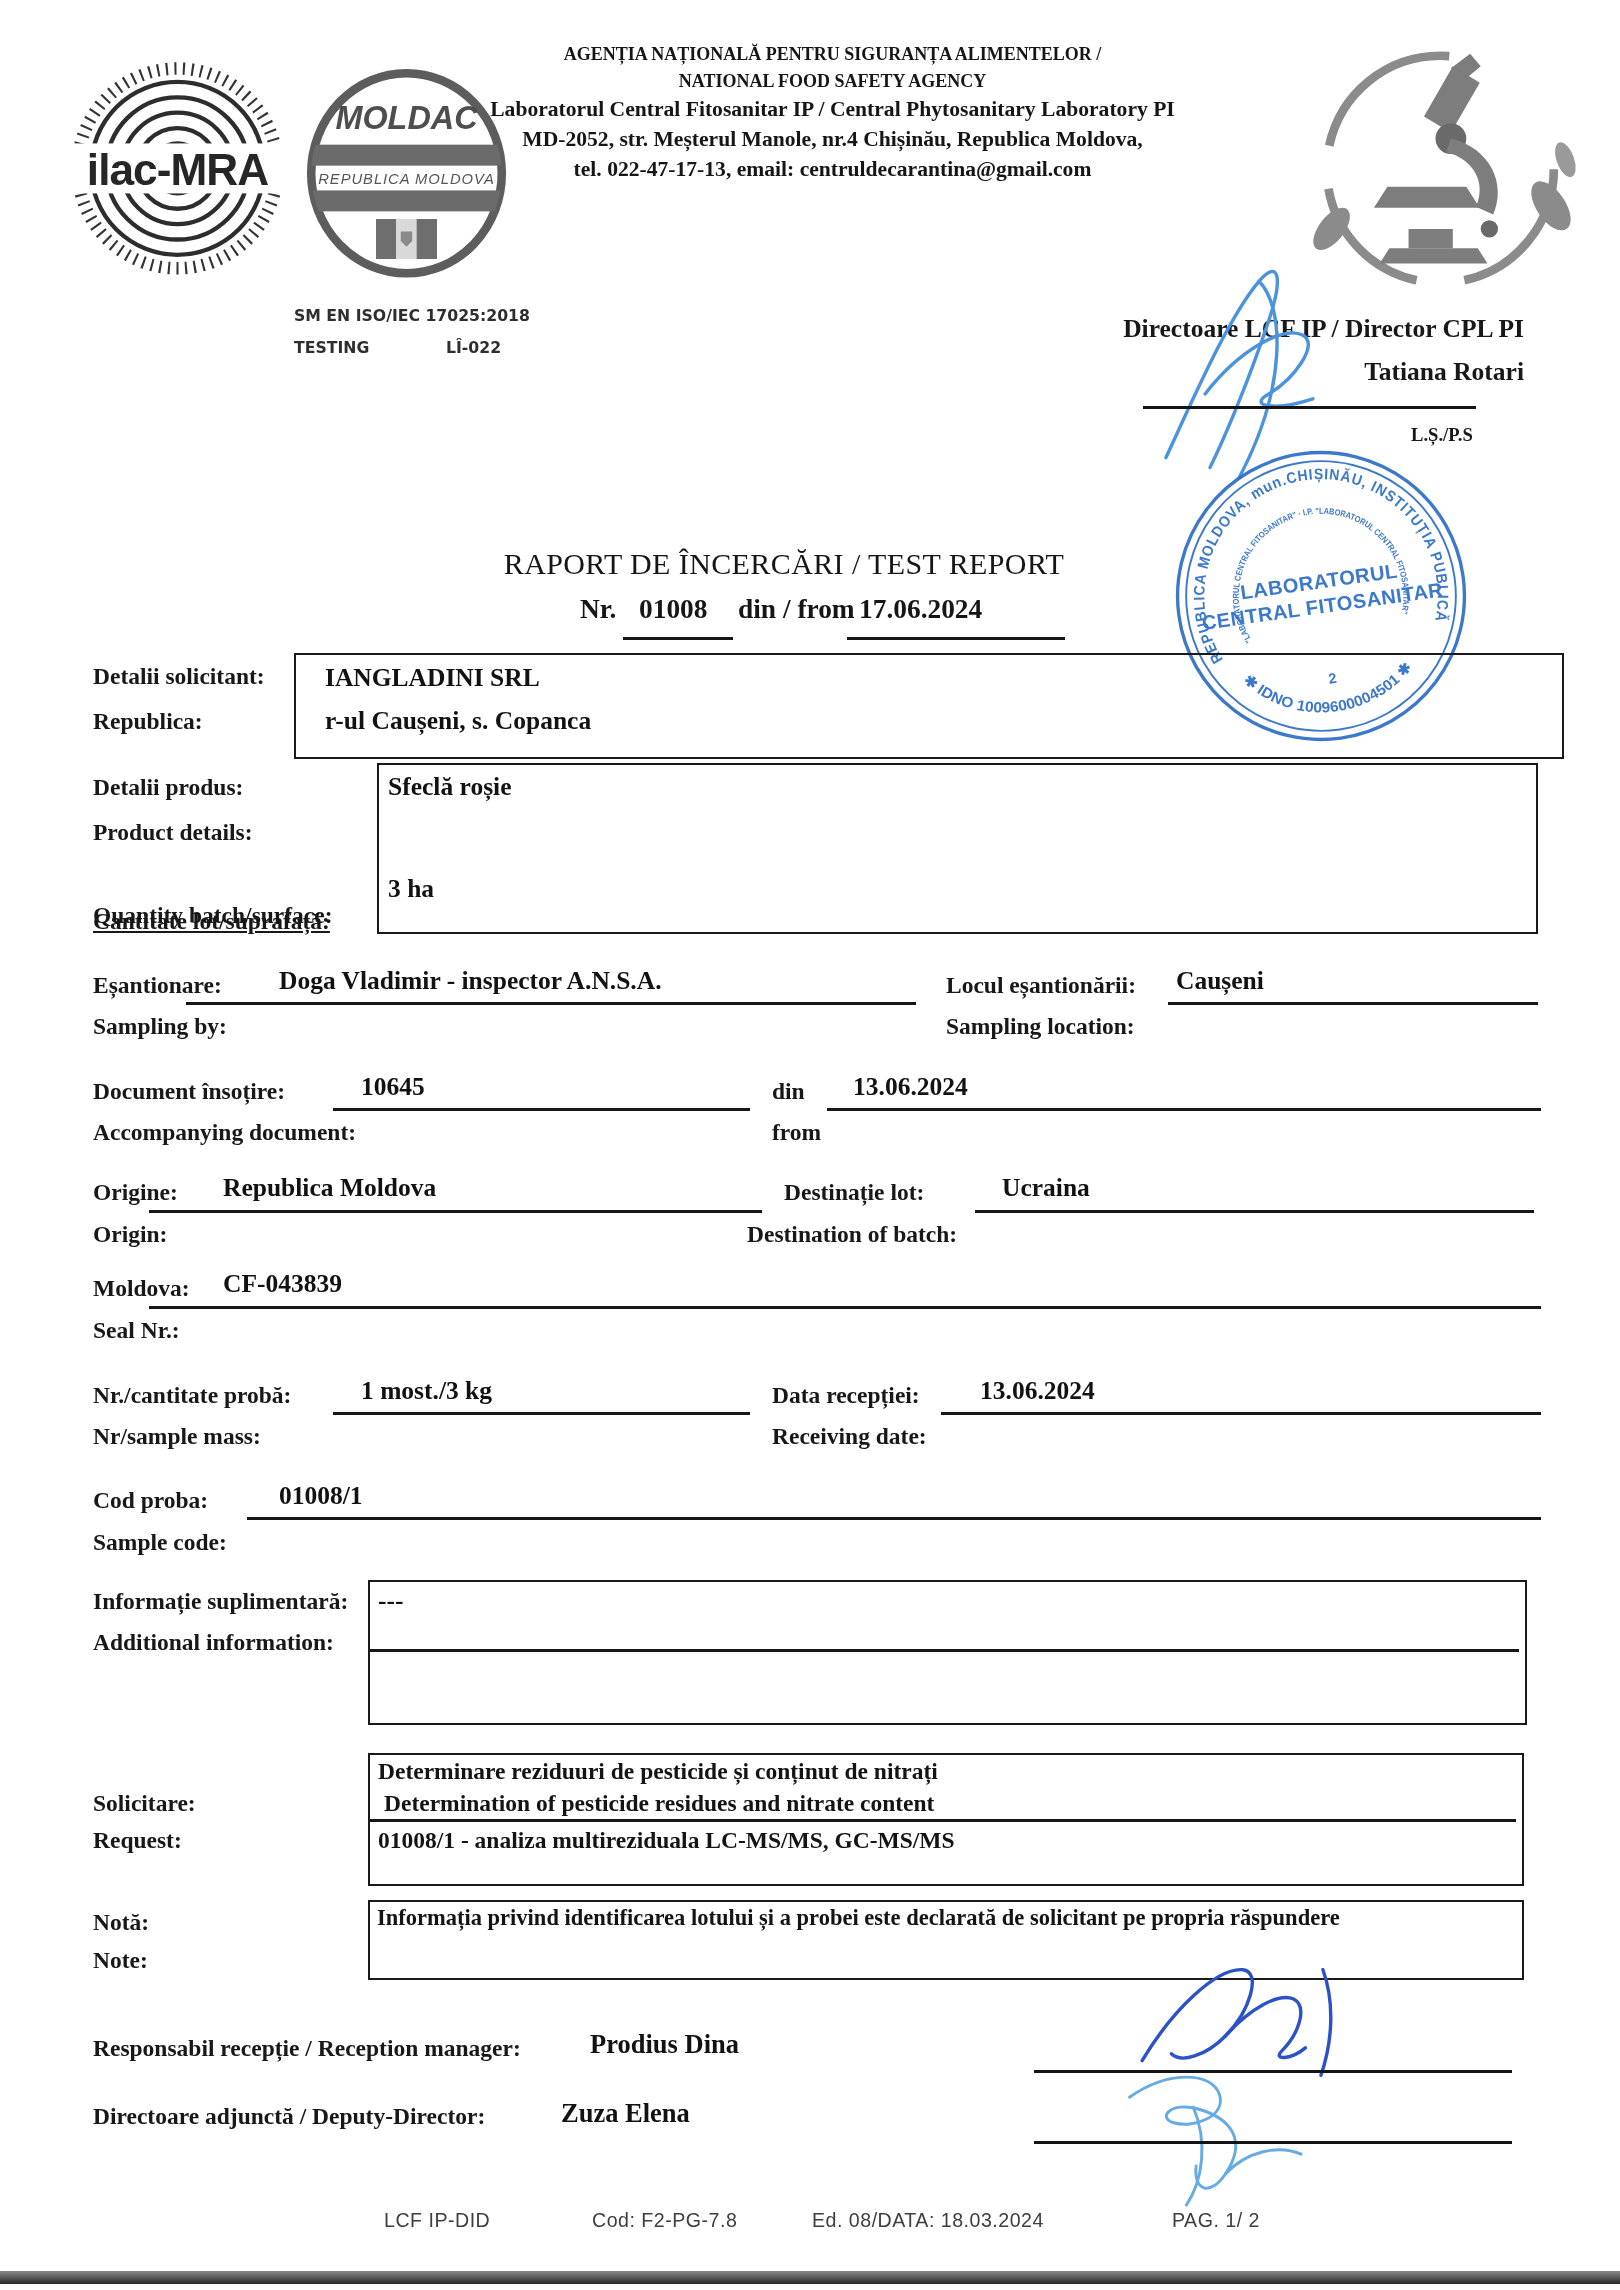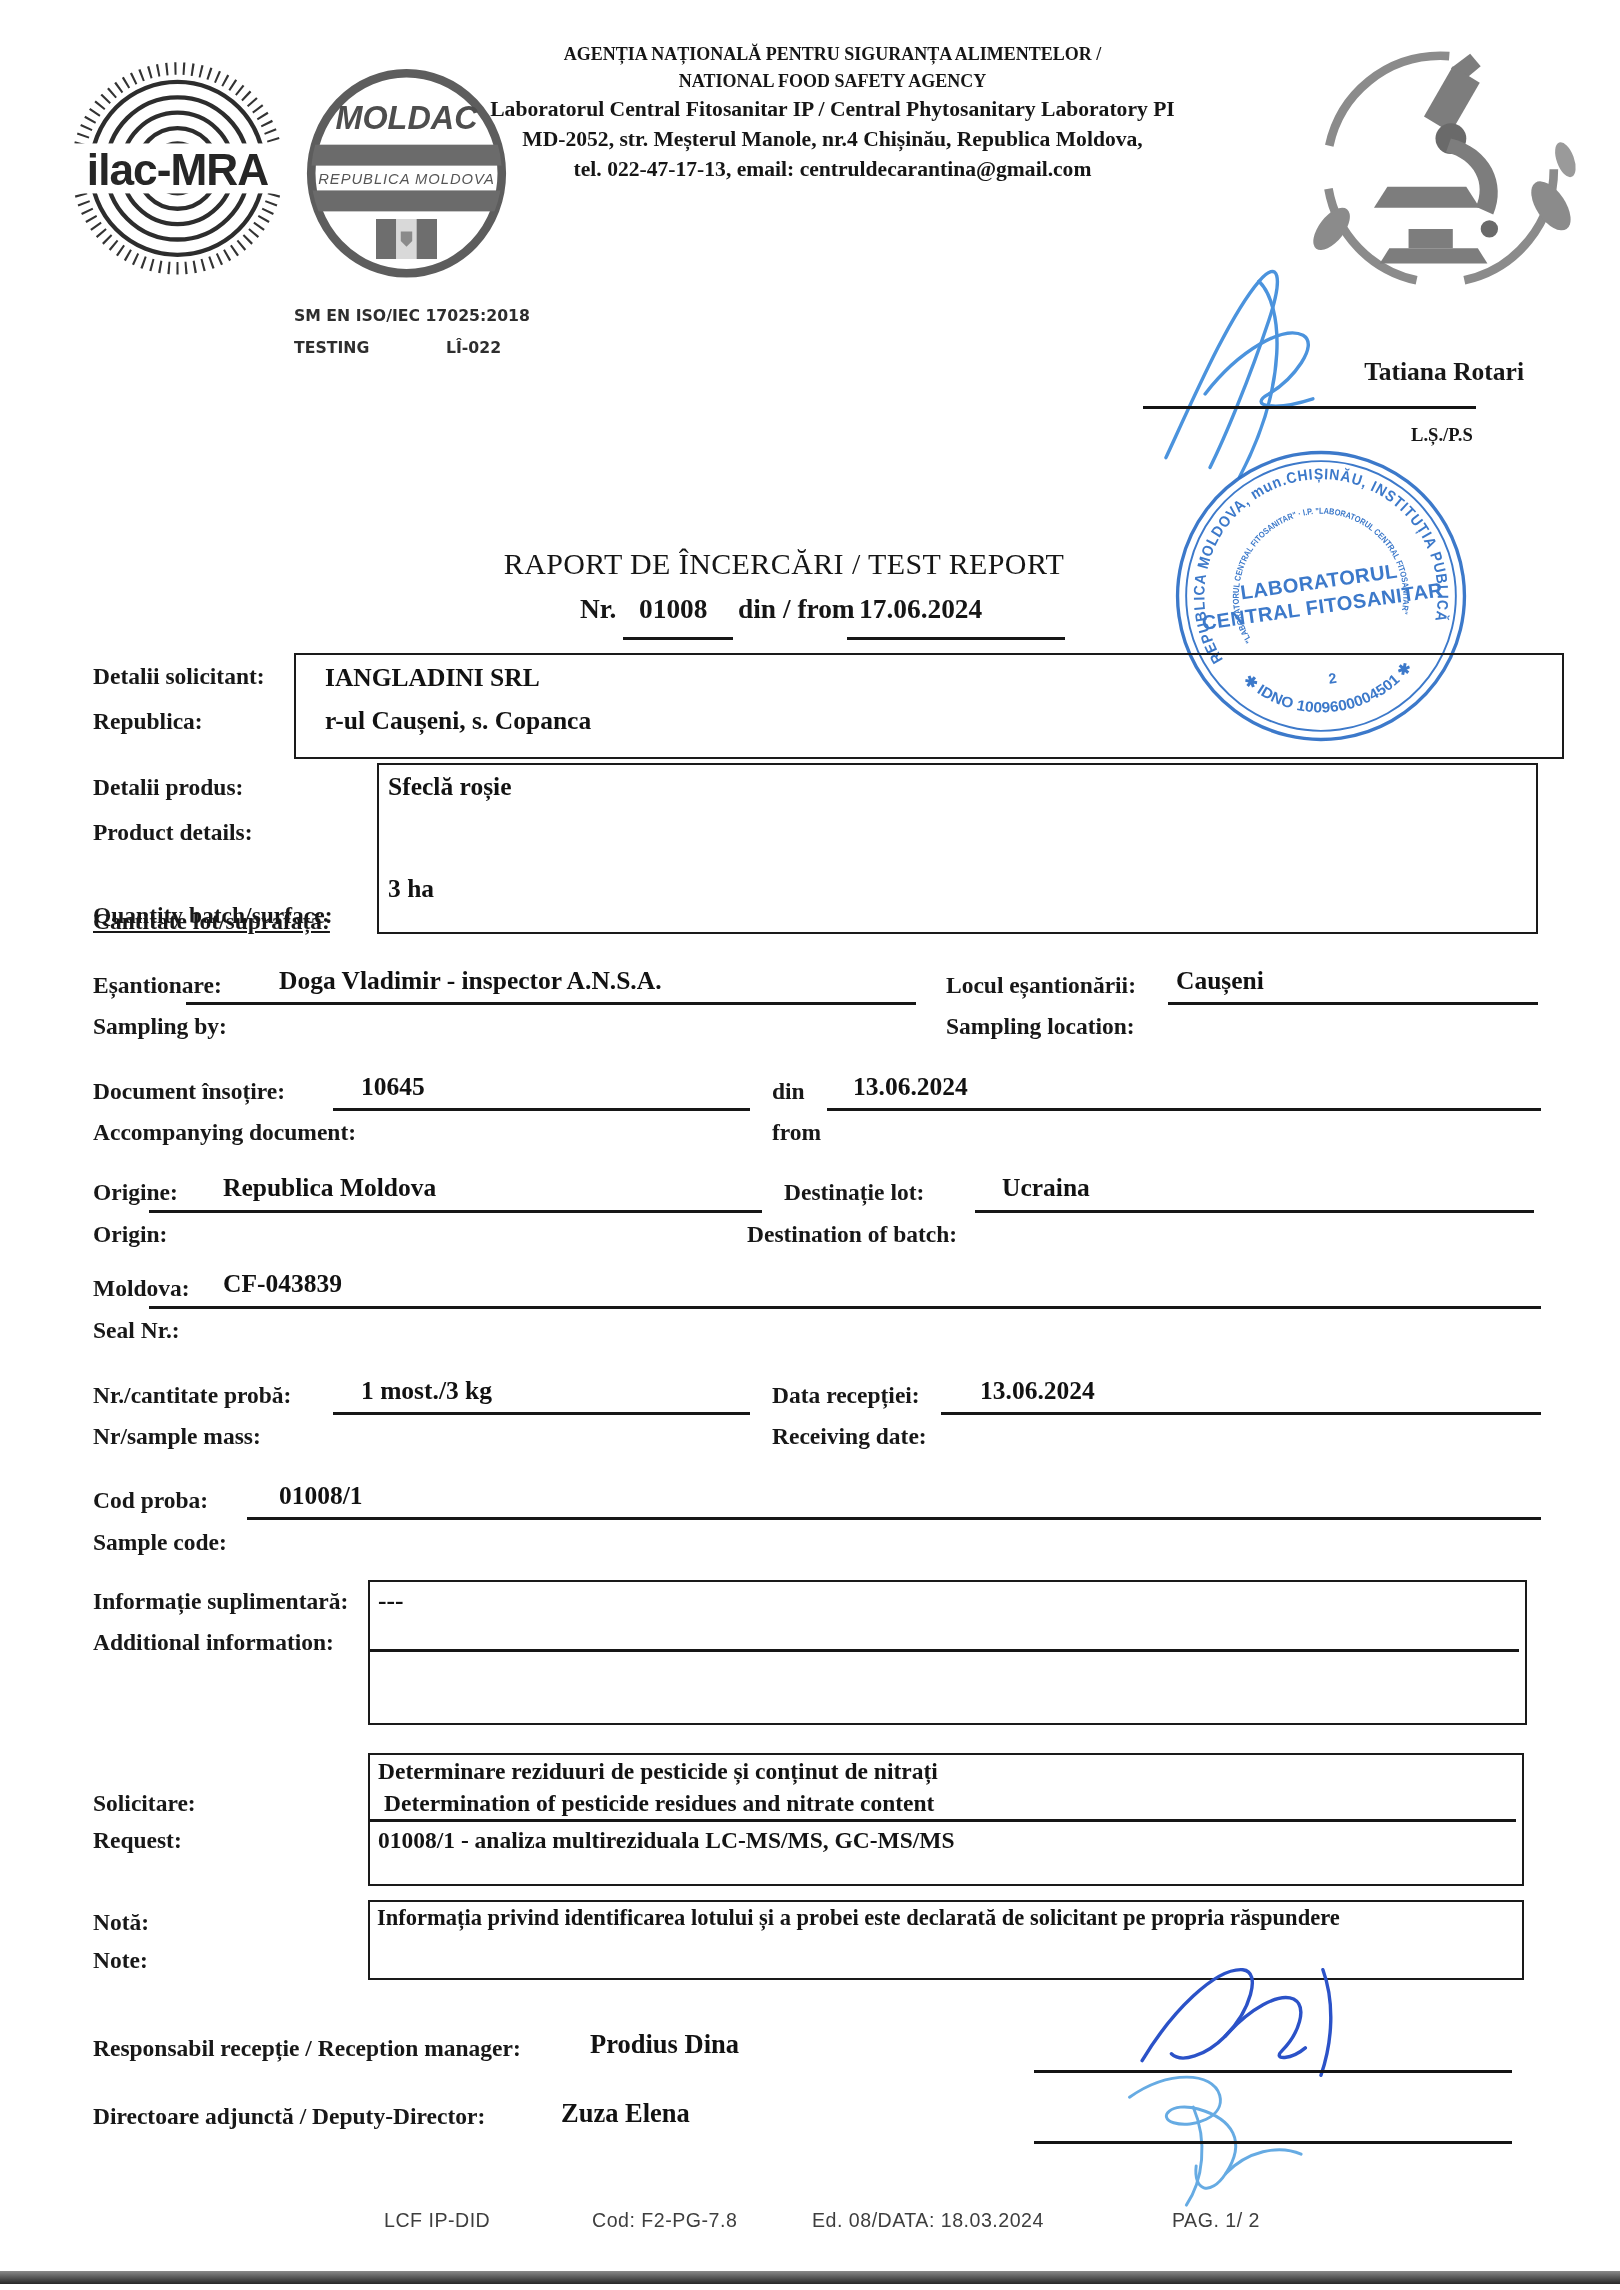--- a/index.html
+++ b/index.html
@@ -79,20 +79,21 @@
       <path d="M168 95 L198 43 L226 60 L196 112 Z"></path>
       <circle cx="196" cy="118" r="16" fill="#6a6a6a"></circle>
       <path d="M196 118 C 237 128 254 165 240 197 L 222 189 C 233 165 221 140 191 132 Z"></path>
       <path d="M130 168 l82 0 l14 22 l-110 0 Z"></path>
       <path d="M152 212 h46 v20 h-46 Z"></path>
       <path d="M132 232 h92 l10 16 h-112 Z"></path>
       <circle cx="236" cy="212" r="9" fill="#6a6a6a"></circle>
     </g>
   </svg>
 
+  <div class="abs lbl" style="left:990px;top:314px;width:534px;text-align:right;font-size:25.5px;">Directoare LCF IP / Director CPL PI</div>
   <div class="abs lbl" style="left:990px;top:357px;width:534px;text-align:right;font-size:25.5px;">Tatiana Rotari</div>
   <svg class="abs" style="left:1112px;top:247px;" width="294" height="240" viewBox="0 0 300 245">
     <g fill="none" stroke="#4b93dd" stroke-width="3.5" stroke-linecap="round">
       <path d="M55 215 C 85 150, 120 70, 150 35 C 170 12, 175 30, 160 75 C 140 135, 115 195, 100 225"></path>
       <path d="M95 150 C 130 105, 175 80, 195 90 C 212 100, 185 135, 160 150 C 138 162, 165 168, 205 155"></path>
       <path d="M150 35 C 175 60, 180 140, 130 235"></path>
     </g>
   </svg>
   <div class="sigline" style="left:1143px;top:406px;width:333px;"></div>
   <span class="abs lbl" style="left:1411px;top:424px;font-size:18.6px;">L.Ș./P.S</span>

